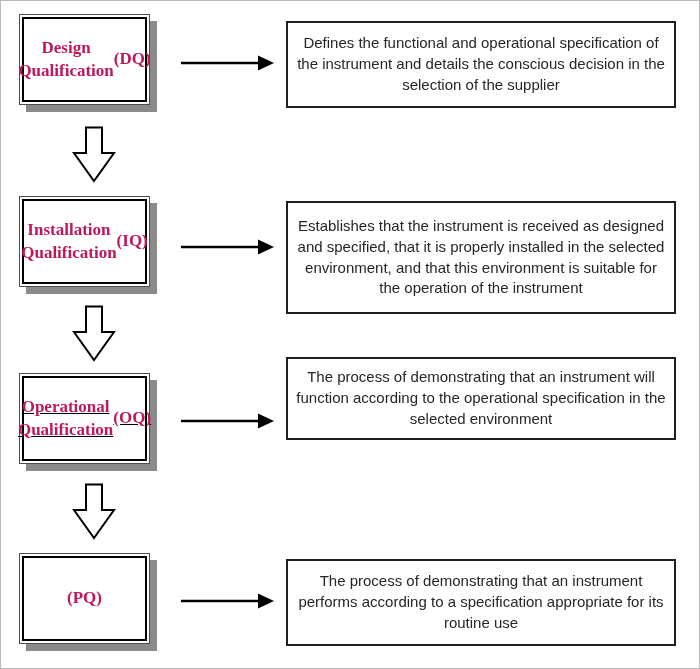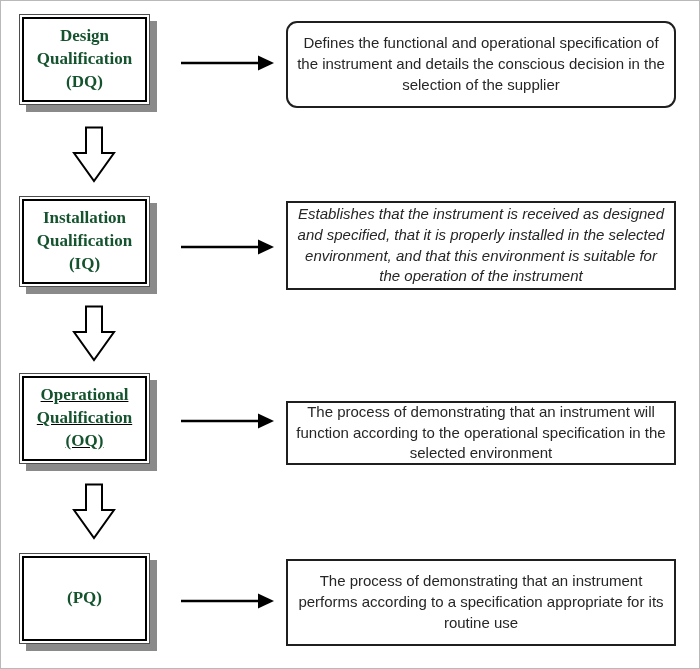--- a/index.html
+++ b/index.html
@@ -29,29 +29,28 @@
     box-shadow: 7px 7px 0 0 #8a8a8a;
     padding: 2px;
     box-sizing: border-box;
   }
   .title-box-inner {
     width: 100%;
     height: 100%;
     border: 2px solid #000000;
     box-sizing: border-box;
     display: flex;
-    flex-direction: column;
     align-items: center;
     justify-content: center;
     text-align: center;
     font-family: "Liberation Serif", "DejaVu Serif", serif;
     font-weight: bold;
     font-size: 17px;
     line-height: 1.35;
-    color: #14532d;
+    color: #be185d;
   }
 
   
   .desc-box {
     position: absolute;
     left: 285px;
     width: 390px;
     background: #ffffff;
     border: 2px solid #1f1f1f;
     box-sizing: border-box;
@@ -92,21 +91,21 @@
       <span>Design Qualification</span>
       <span>(DQ)</span>
     </div>
   </div>
   <div class="h-arrow" style="left:180px; top:53px;">
     <svg width="93" height="18" viewBox="0 0 93 18">
       <line x1="0" y1="9" x2="79" y2="9" stroke="#000" stroke-width="2.6"></line>
       <polygon points="77,1.5 93,9 77,16.5" fill="#000"></polygon>
     </svg>
   </div>
-  <div class="desc-box" style="top:20px; height:87px;border-radius:11px;">
+  <div class="desc-box" style="top:20px; height:87px;">
     <span>Defines the functional and operational specification of the instrument and details the conscious decision in the selection of the supplier</span>
   </div>
 
   <div class="down-arrow" style="top:125px;">
     <svg width="44" height="57" viewBox="0 0 44 57">
       <path d="M14 1.5 L30 1.5 L30 27 L42 27 L22 55 L2 27 L14 27 Z" fill="#ffffff" stroke="#000000" stroke-width="2"></path>
     </svg>
   </div>
 
   <div class="title-box" style="top:195px;">
@@ -114,21 +113,21 @@
       <span>Installation Qualification</span>
       <span>(IQ)</span>
     </div>
   </div>
   <div class="h-arrow" style="left:180px; top:237px;">
     <svg width="93" height="18" viewBox="0 0 93 18">
       <line x1="0" y1="9" x2="79" y2="9" stroke="#000" stroke-width="2.6"></line>
       <polygon points="77,1.5 93,9 77,16.5" fill="#000"></polygon>
     </svg>
   </div>
-  <div class="desc-box" style="top:200px; height:89px;font-style:italic;">
+  <div class="desc-box" style="top:200px; height:113px;">
     <span>Establishes that the instrument is received as designed and specified, that it is properly installed in the selected environment, and that this environment is suitable for the operation of the instrument</span>
   </div>
 
   <div class="down-arrow" style="top:304px;">
     <svg width="44" height="57" viewBox="0 0 44 57">
       <path d="M14 1.5 L30 1.5 L30 27 L42 27 L22 55 L2 27 L14 27 Z" fill="#ffffff" stroke="#000000" stroke-width="2"></path>
     </svg>
   </div>
 
   <div class="title-box" style="top:372px;text-decoration:underline;">
@@ -136,21 +135,21 @@
       <span>Operational Qualification</span>
       <span>(OQ)</span>
     </div>
   </div>
   <div class="h-arrow" style="left:180px; top:411px;">
     <svg width="93" height="18" viewBox="0 0 93 18">
       <line x1="0" y1="9" x2="79" y2="9" stroke="#000" stroke-width="2.6"></line>
       <polygon points="77,1.5 93,9 77,16.5" fill="#000"></polygon>
     </svg>
   </div>
-  <div class="desc-box" style="top:400px; height:64px;">
+  <div class="desc-box" style="top:356px; height:83px;">
     <span>The process of demonstrating that an instrument will function according to the operational specification in the selected environment</span>
   </div>
 
   <div class="down-arrow" style="top:482px;">
     <svg width="44" height="57" viewBox="0 0 44 57">
       <path d="M14 1.5 L30 1.5 L30 27 L42 27 L22 55 L2 27 L14 27 Z" fill="#ffffff" stroke="#000000" stroke-width="2"></path>
     </svg>
   </div>
 
   <div class="title-box" style="top:552px;">

